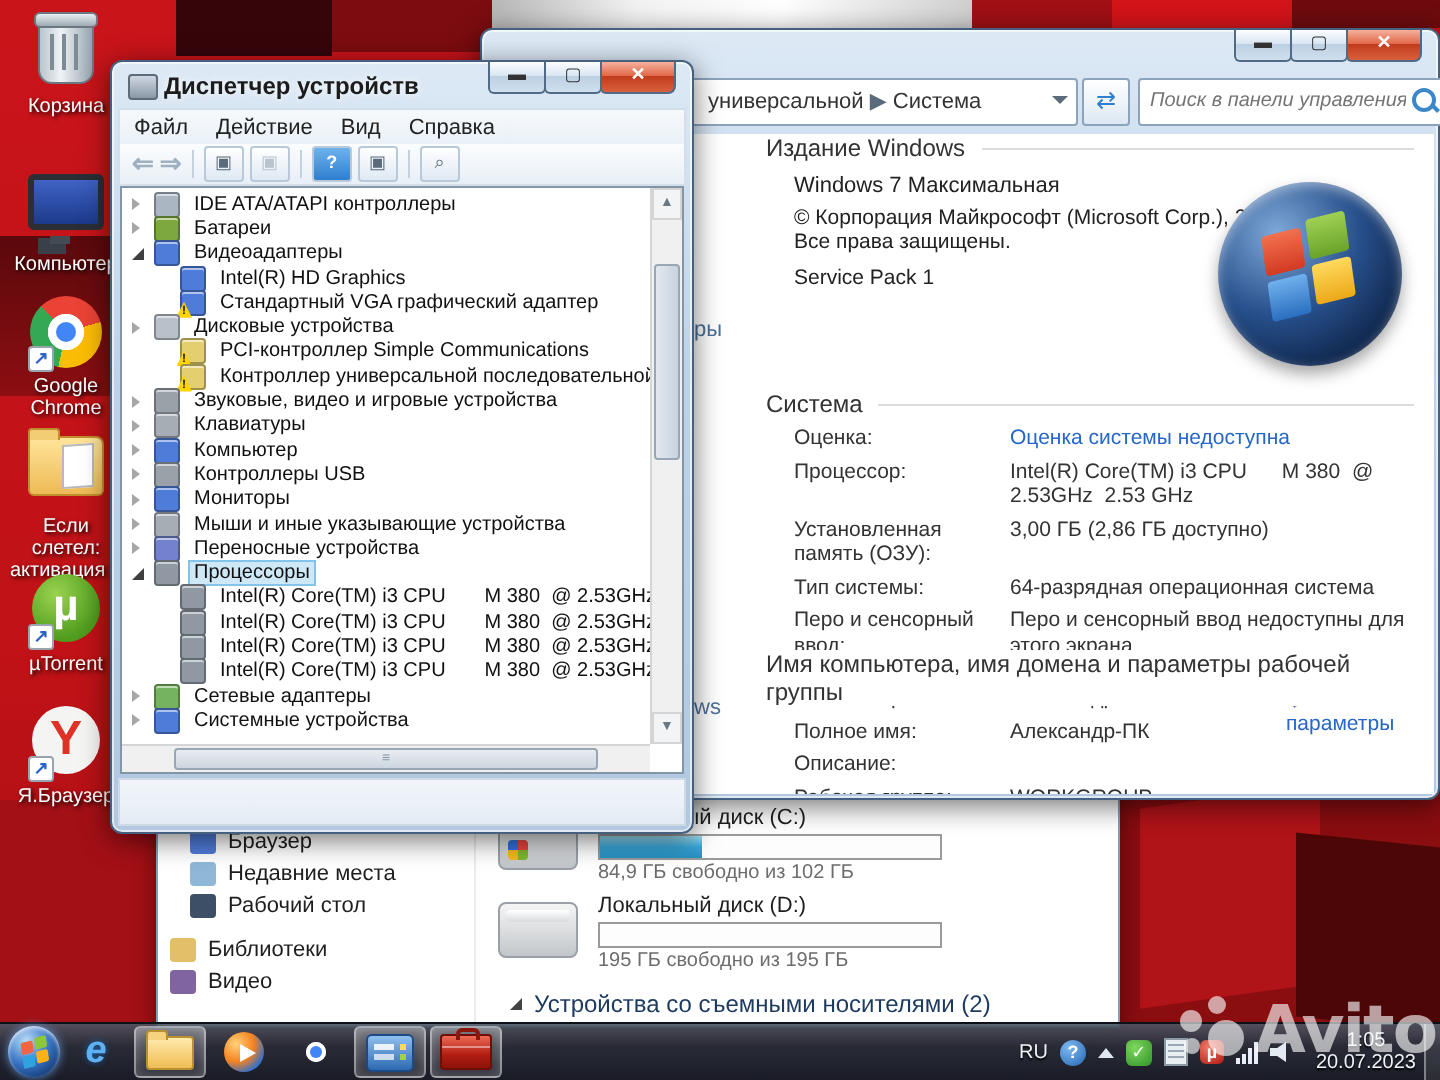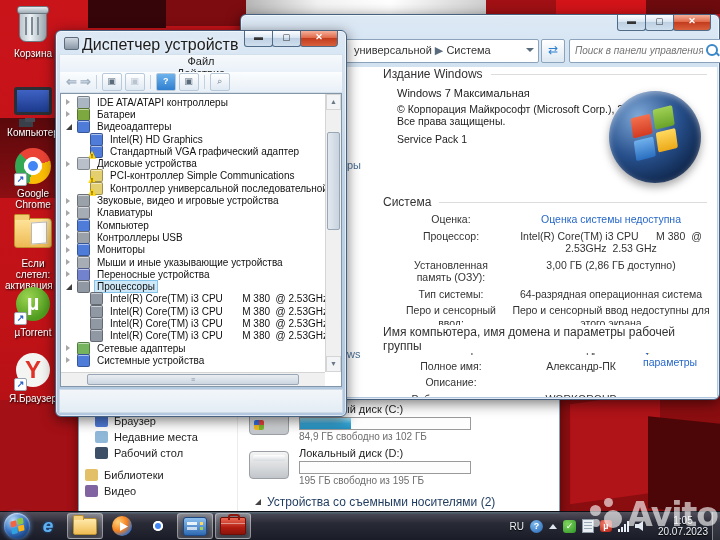--- a/index.html
+++ b/index.html
@@ -1,18 +1,18 @@
 <!DOCTYPE html>
 <html><head>
 <meta charset="utf-8">
 <style>
   html,body{margin:0;padding:0;}
   body{width:720px;height:540px;position:relative;overflow:hidden;
        font-family:"Liberation Sans",sans-serif;background:#c8151b;}
-  .abs{position:absolute;text-align:center;}
+  .abs{position:absolute;}
 
   
   #bg{position:absolute;inset:0;z-index:0;background:
       linear-gradient(180deg,#c9141a 0%,#c01217 60%,#a50f13 100%);}
   .bgblock{position:absolute;}
 
   
   .dicon{position:absolute;left:3px;width:60px;text-align:center;z-index:1;cursor:pointer;}
   .dicon .glyph{width:38px;height:38px;margin:0 auto;position:relative;}
   .dicon .lbl{color:#fff;font-size:10px;line-height:11px;margin-top:2px;
@@ -44,31 +44,31 @@
   .ig-ut{width:34px;height:34px;margin:1px auto;border-radius:50%;
       background:radial-gradient(circle at 35% 30%,#9ad34f,#4f9c1e 70%);color:#fff;font-size:22px;
       font-weight:bold;line-height:32px;}
   .ig-ya{width:34px;height:34px;margin:1px auto;border-radius:50%;background:#f4f4f2;
       color:#e03127;font-size:24px;font-weight:bold;line-height:33px;}
 
   
   .aero{position:absolute;background:linear-gradient(#dde9f5,#bed3e8 40%,#b1c8e0);
       border:1px solid #45617f;border-radius:6px;box-shadow:0 3px 14px rgba(0,0,0,.55),inset 0 0 0 1px rgba(255,255,255,.6);}
   .titlebar{position:absolute;left:0;right:0;top:0;height:24px;}
-  .title-text{font-size:16px;color:#1c1c1c;position:absolute;left:26px;top:5px;text-shadow:0 0 4px #fff;}
+  .title-text{font-size:12px;color:#1c1c1c;position:absolute;left:26px;top:5px;text-shadow:0 0 4px #fff;font-weight:bold;}
   .winbtns{position:absolute;top:0;right:8px;display:flex;}
   .winbtn{width:27px;height:15px;border:1px solid #4f6b87;border-top:none;background:
       linear-gradient(#fdfeff,#d9e6f2 45%,#bccfe2 46%,#cfdfee);border-radius:0 0 3px 3px;
       font-size:9px;line-height:13px;text-align:center;color:#333;margin-left:-1px;}
   .winbtn.close{width:36px;background:linear-gradient(#f6b09a,#e06a4a 45%,#c13a1c 46%,#d9603c);
       color:#fff;font-weight:bold;border-radius:0 0 4px 3px;}
 
   
   #dm-menubar{position:absolute;left:3px;right:3px;top:23px;height:18px;background:linear-gradient(#f6f9fc,#e9f0f8);
-      border:1px solid #d3e0ec;display:flex;align-items:center;font-size:11px;color:#222;flex-direction:column;}
+      border:1px solid #d3e0ec;display:flex;align-items:center;font-size:11px;color:#222;}
   #dm-menubar span{padding:0 7px;}
   #dm-toolbar{position:absolute;left:3px;right:3px;top:41px;height:21px;background:linear-gradient(#fbfdfe,#e8eff7);
       border:1px solid #d3e0ec;border-top:none;display:flex;align-items:center;gap:3px;padding-left:6px;box-sizing:border-box;}
   .nav-arrow{color:#9fb0c1;font-size:13px;font-weight:bold;line-height:16px;}
   .tbtn{width:18px;height:16px;border:1px solid #b9c9da;border-radius:2px;background:linear-gradient(#fff,#dfe9f3);
       font-size:9px;line-height:15px;text-align:center;color:#5a6b7c;}
   .tbtn.help{background:linear-gradient(#6db2ec,#2f7fd0);color:#fff;font-weight:bold;}
   .tsep{width:1px;height:14px;background:#c4d2e0;margin:0 2px;}
   #dm-tree{position:absolute;left:4px;right:4px;top:62px;bottom:29px;background:#fff;
       border:1px solid #8296a8;overflow:hidden;}

